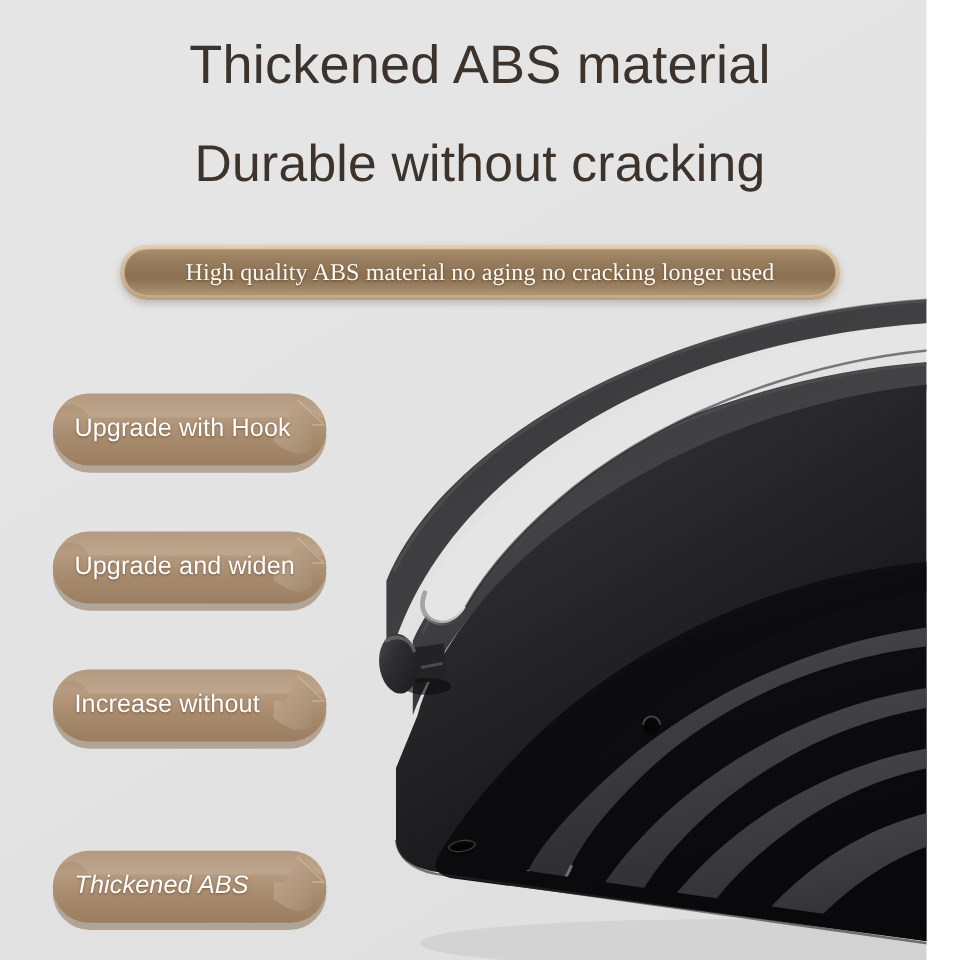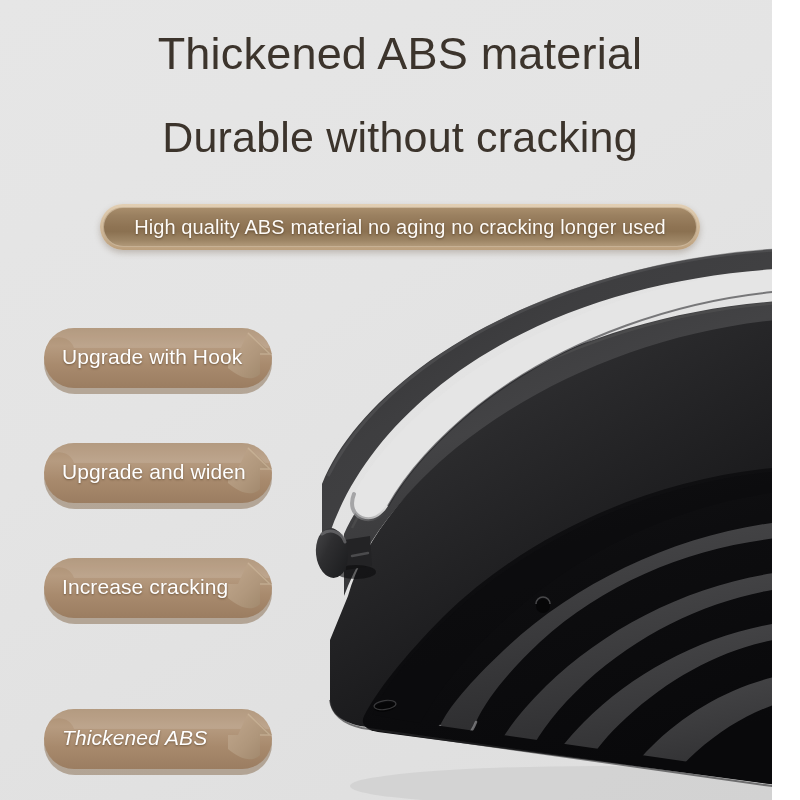--- a/index.html
+++ b/index.html
@@ -60,20 +60,21 @@
     width: 600px;
     height: 46px;
     border-radius: 23px;
     background: linear-gradient(180deg, #e2cfb4 0%, #d6c0a2 35%, #c9b090 70%, #bb9f7c 100%);
     box-shadow: 0 3px 6px rgba(90,70,45,0.28);
     display: flex;
     align-items: flex-start;
     justify-content: center;
     box-sizing: border-box;
     padding: 3px;
+    font-family: Liberation Serif, serif;
   }
   #subtitle-banner-inner {
     width: 100%;
     height: 100%;
     border-radius: 20px;
     background: linear-gradient(180deg, #a58a68 0%, #9c8160 18%, #917køb 40%, #8d7554 60%, #9c8464 85%, #ad957a 100%);
     background: linear-gradient(180deg, #a88d6b 0%, #9a8060 20%, #8f7454 48%, #8b7151 62%, #9d8565 85%, #b09878 100%);
     display: flex;
     align-items: center;
     justify-content: center;
@@ -395,21 +396,21 @@
           <stop offset="55%" stop-color="#b0977c"></stop>
           <stop offset="100%" stop-color="#9c8468"></stop>
         </linearGradient>
       </defs>
       <rect x="2" y="6" width="228" height="62" rx="31" fill="#8d7257" opacity="0.55"></rect>
       <rect x="2" y="2" width="228" height="60" rx="30" fill="url(#flPill2)"></rect>
       <path d="M 2 32 a 30 30 0 0 1 30 -30 h 168 a 30 30 0 0 1 28 20 h -196 a 12 12 0 0 0 -30 10 z" fill="#ffffff" opacity="0.10"></path>
       <path d="M 186 42 L 186 28 L 196 28 L 206 6 L 230 28 L 218 28 L 218 48 C 210 56, 198 52, 186 42 Z" fill="url(#flArrow2)"></path>
       <path d="M 206 7 L 228 28 L 218 28" fill="none" stroke="#d2bda3" stroke-opacity="0.55" stroke-width="1.5"></path>
     </svg>
-    <span class="feature-label-text">Increase cracking</span>
+    <span class="feature-label-text">Increase without</span>
   </div>
 
   <div class="feature-label" id="feature-label-3">
     <svg class="fl-svg" viewBox="0 0 250 70" xmlns="http://www.w3.org/2000/svg">
       <defs>
         <linearGradient id="flPill3" x1="0" y1="0" x2="0" y2="1">
           <stop offset="0%" stop-color="#ab8f72"></stop>
           <stop offset="30%" stop-color="#b69b80"></stop>
           <stop offset="62%" stop-color="#a88a6d"></stop>
           <stop offset="100%" stop-color="#9b7d61"></stop>

